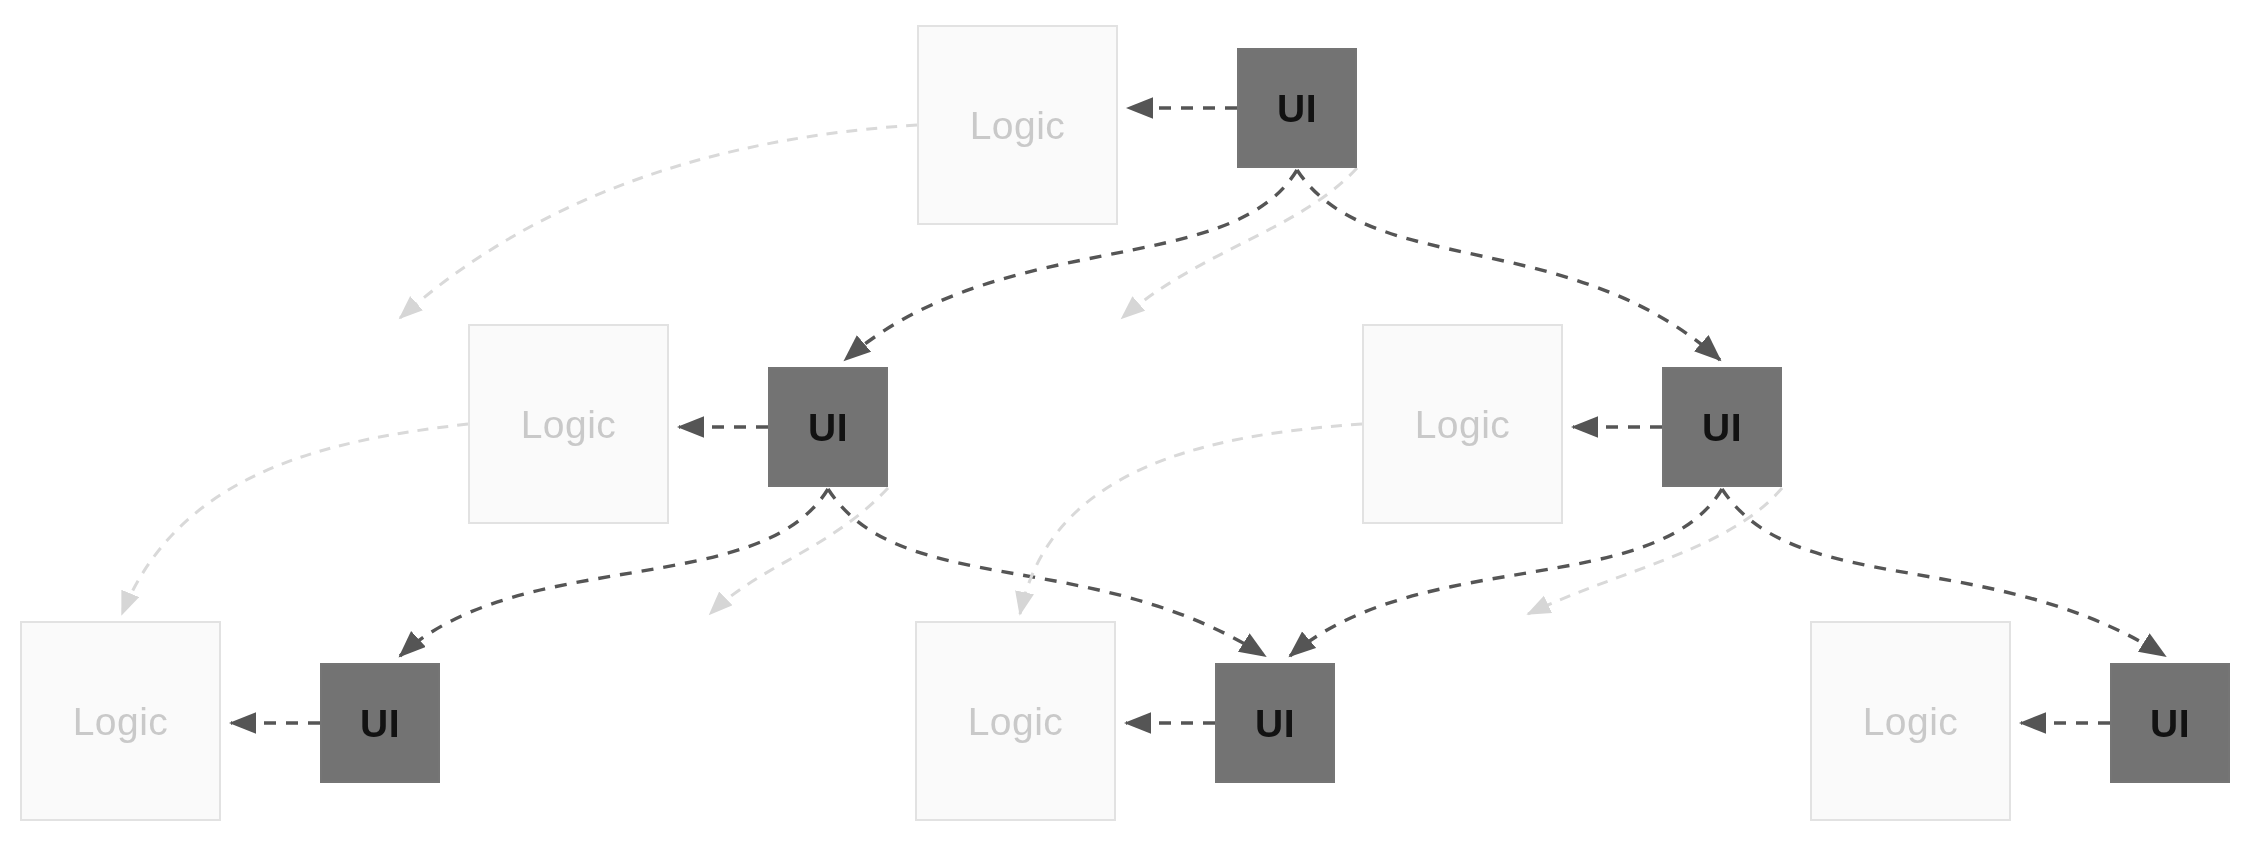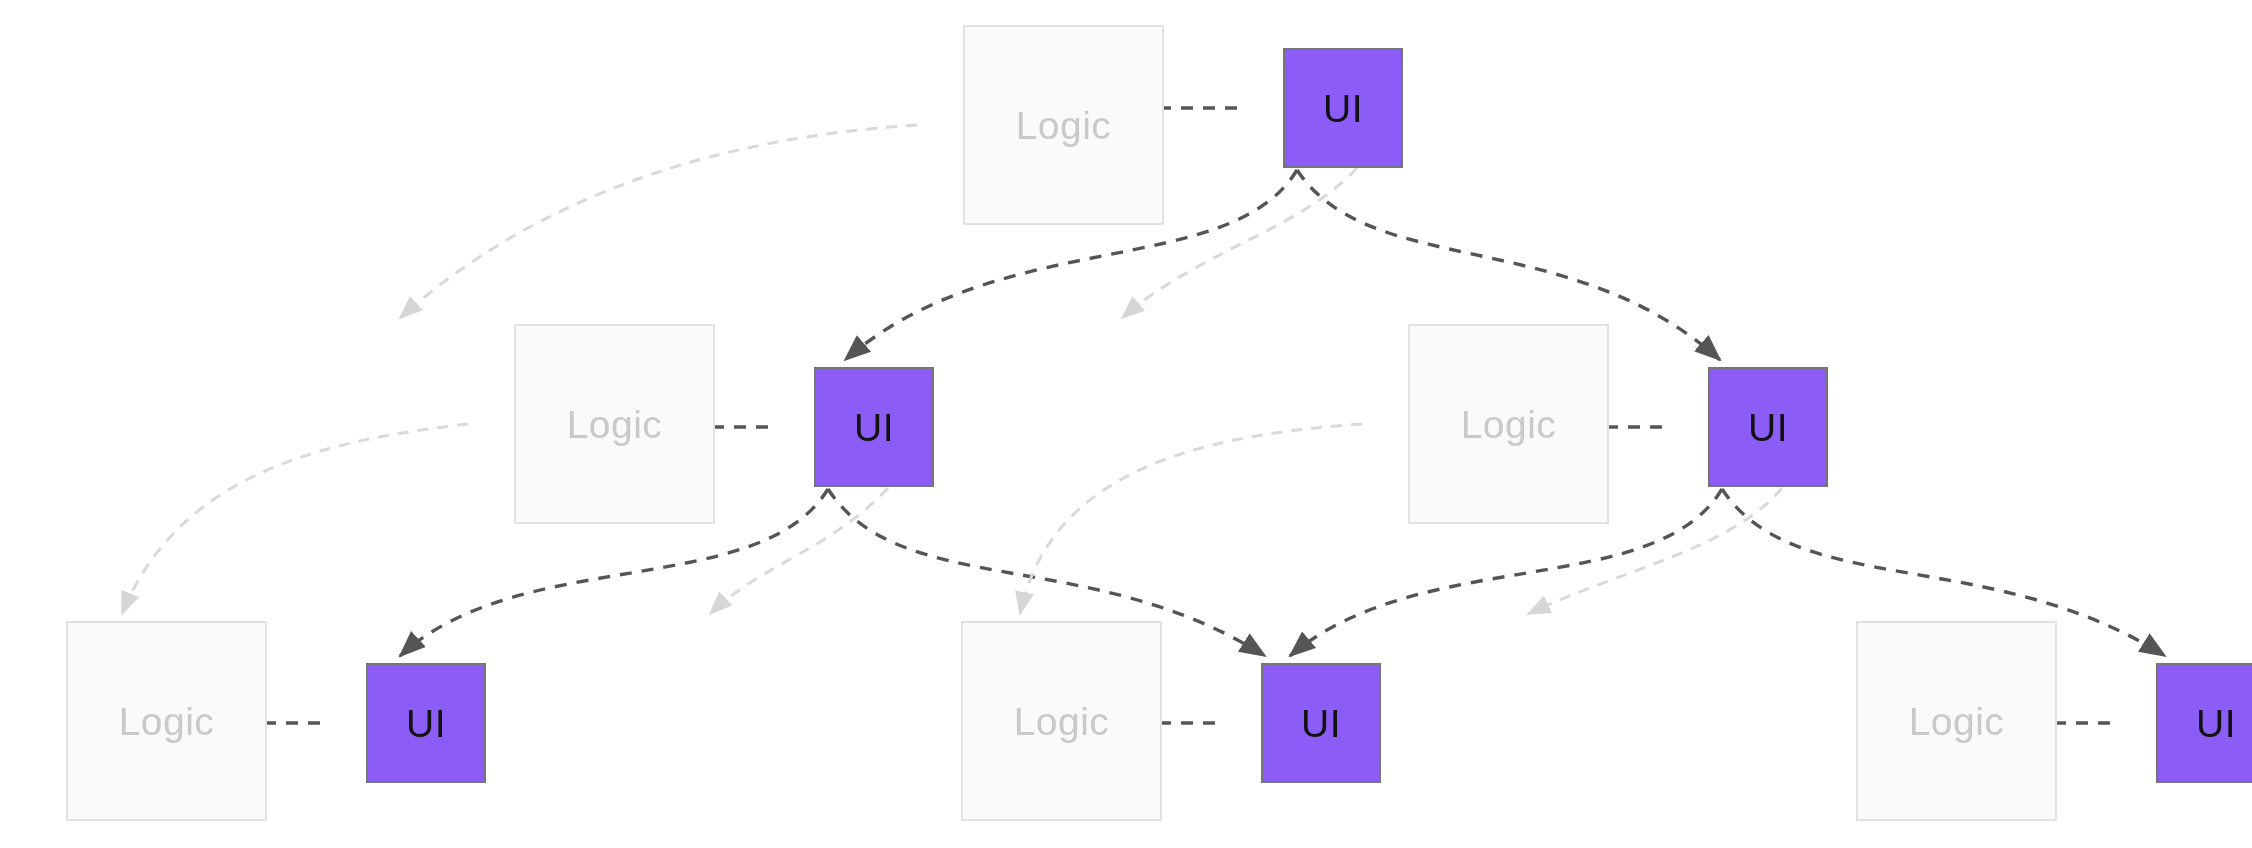--- a/index.html
+++ b/index.html
@@ -23,28 +23,27 @@
     height: 848px;
     pointer-events: none;
   }
   .node {
     position: absolute;
     box-sizing: border-box;
     display: flex;
     align-items: center;
     justify-content: center;
     user-select: none;
-    margin-left: 46px;
   }
   .node-ui {
-    background: #8b5cf6;
+    background: #737373;
     border: 2px solid #757575;
     color: #121212;
     font-size: 39px;
-    font-weight: 400;
+    font-weight: 700;
     letter-spacing: 0.5px;
   }
   .node-logic {
     background: #fafafa;
     border: 2px solid #e2e2e2;
     color: #c9c9c9;
     font-size: 39px;
     font-weight: 400;
     letter-spacing: 0.5px;
   }

